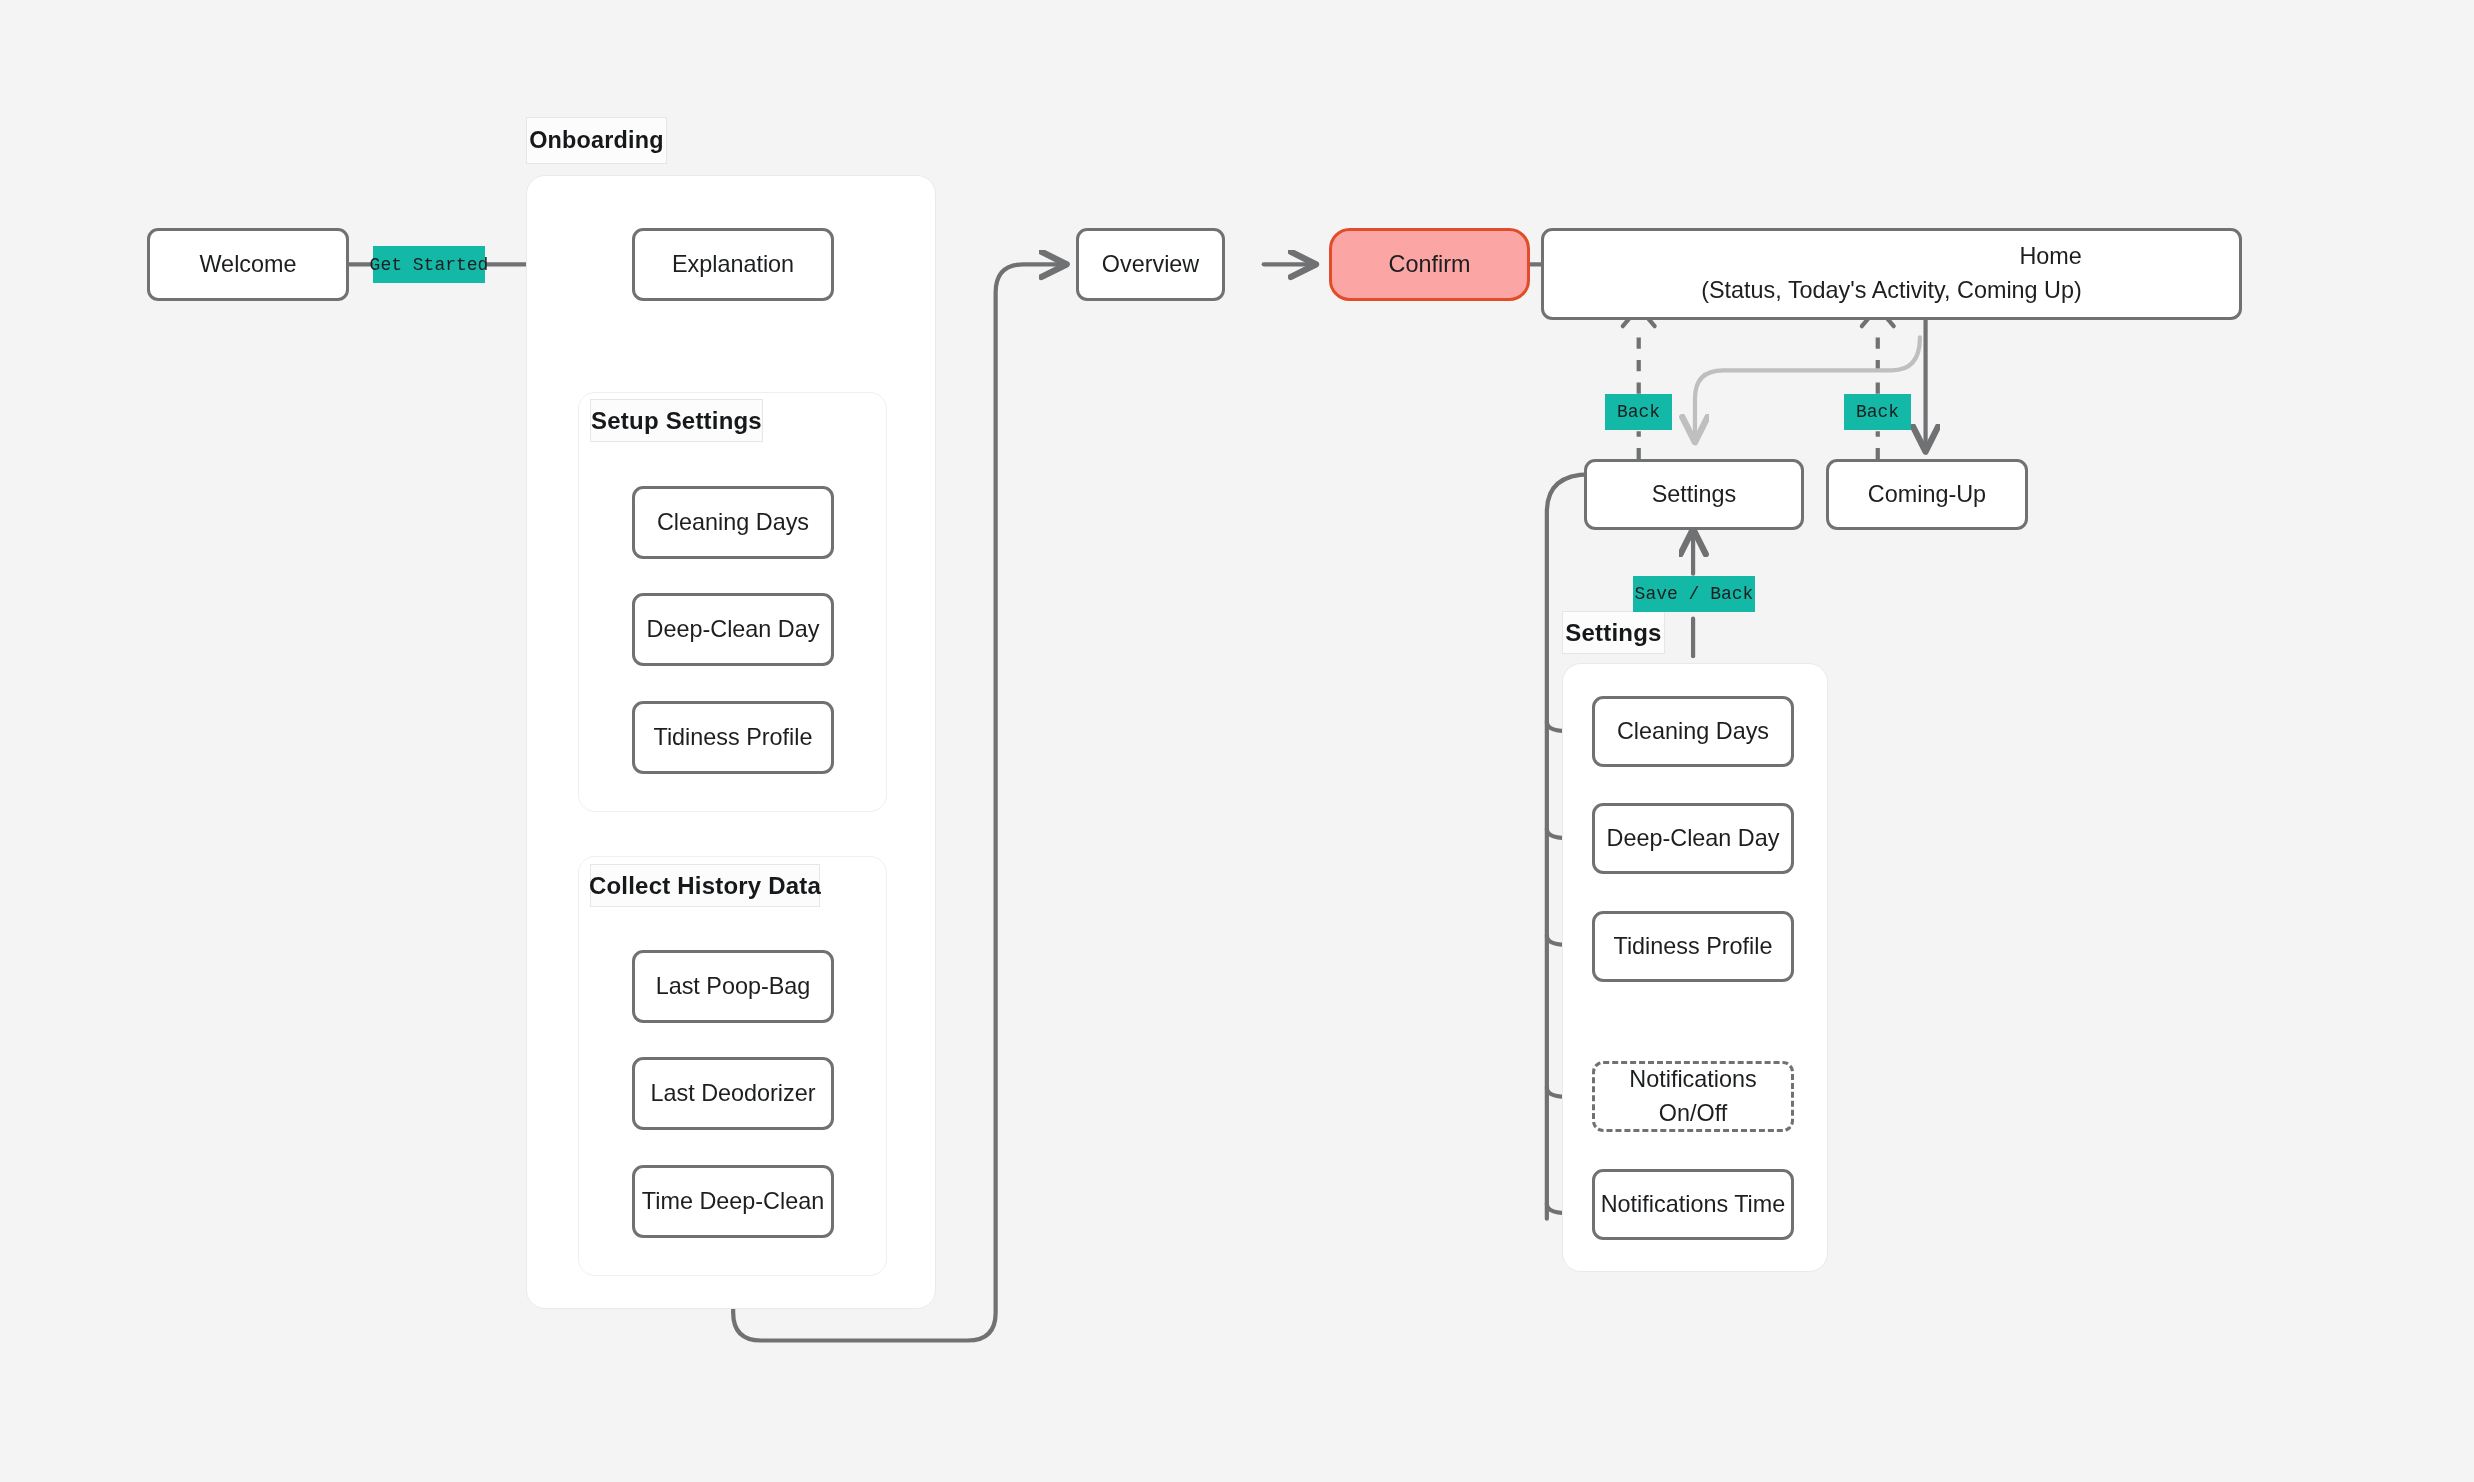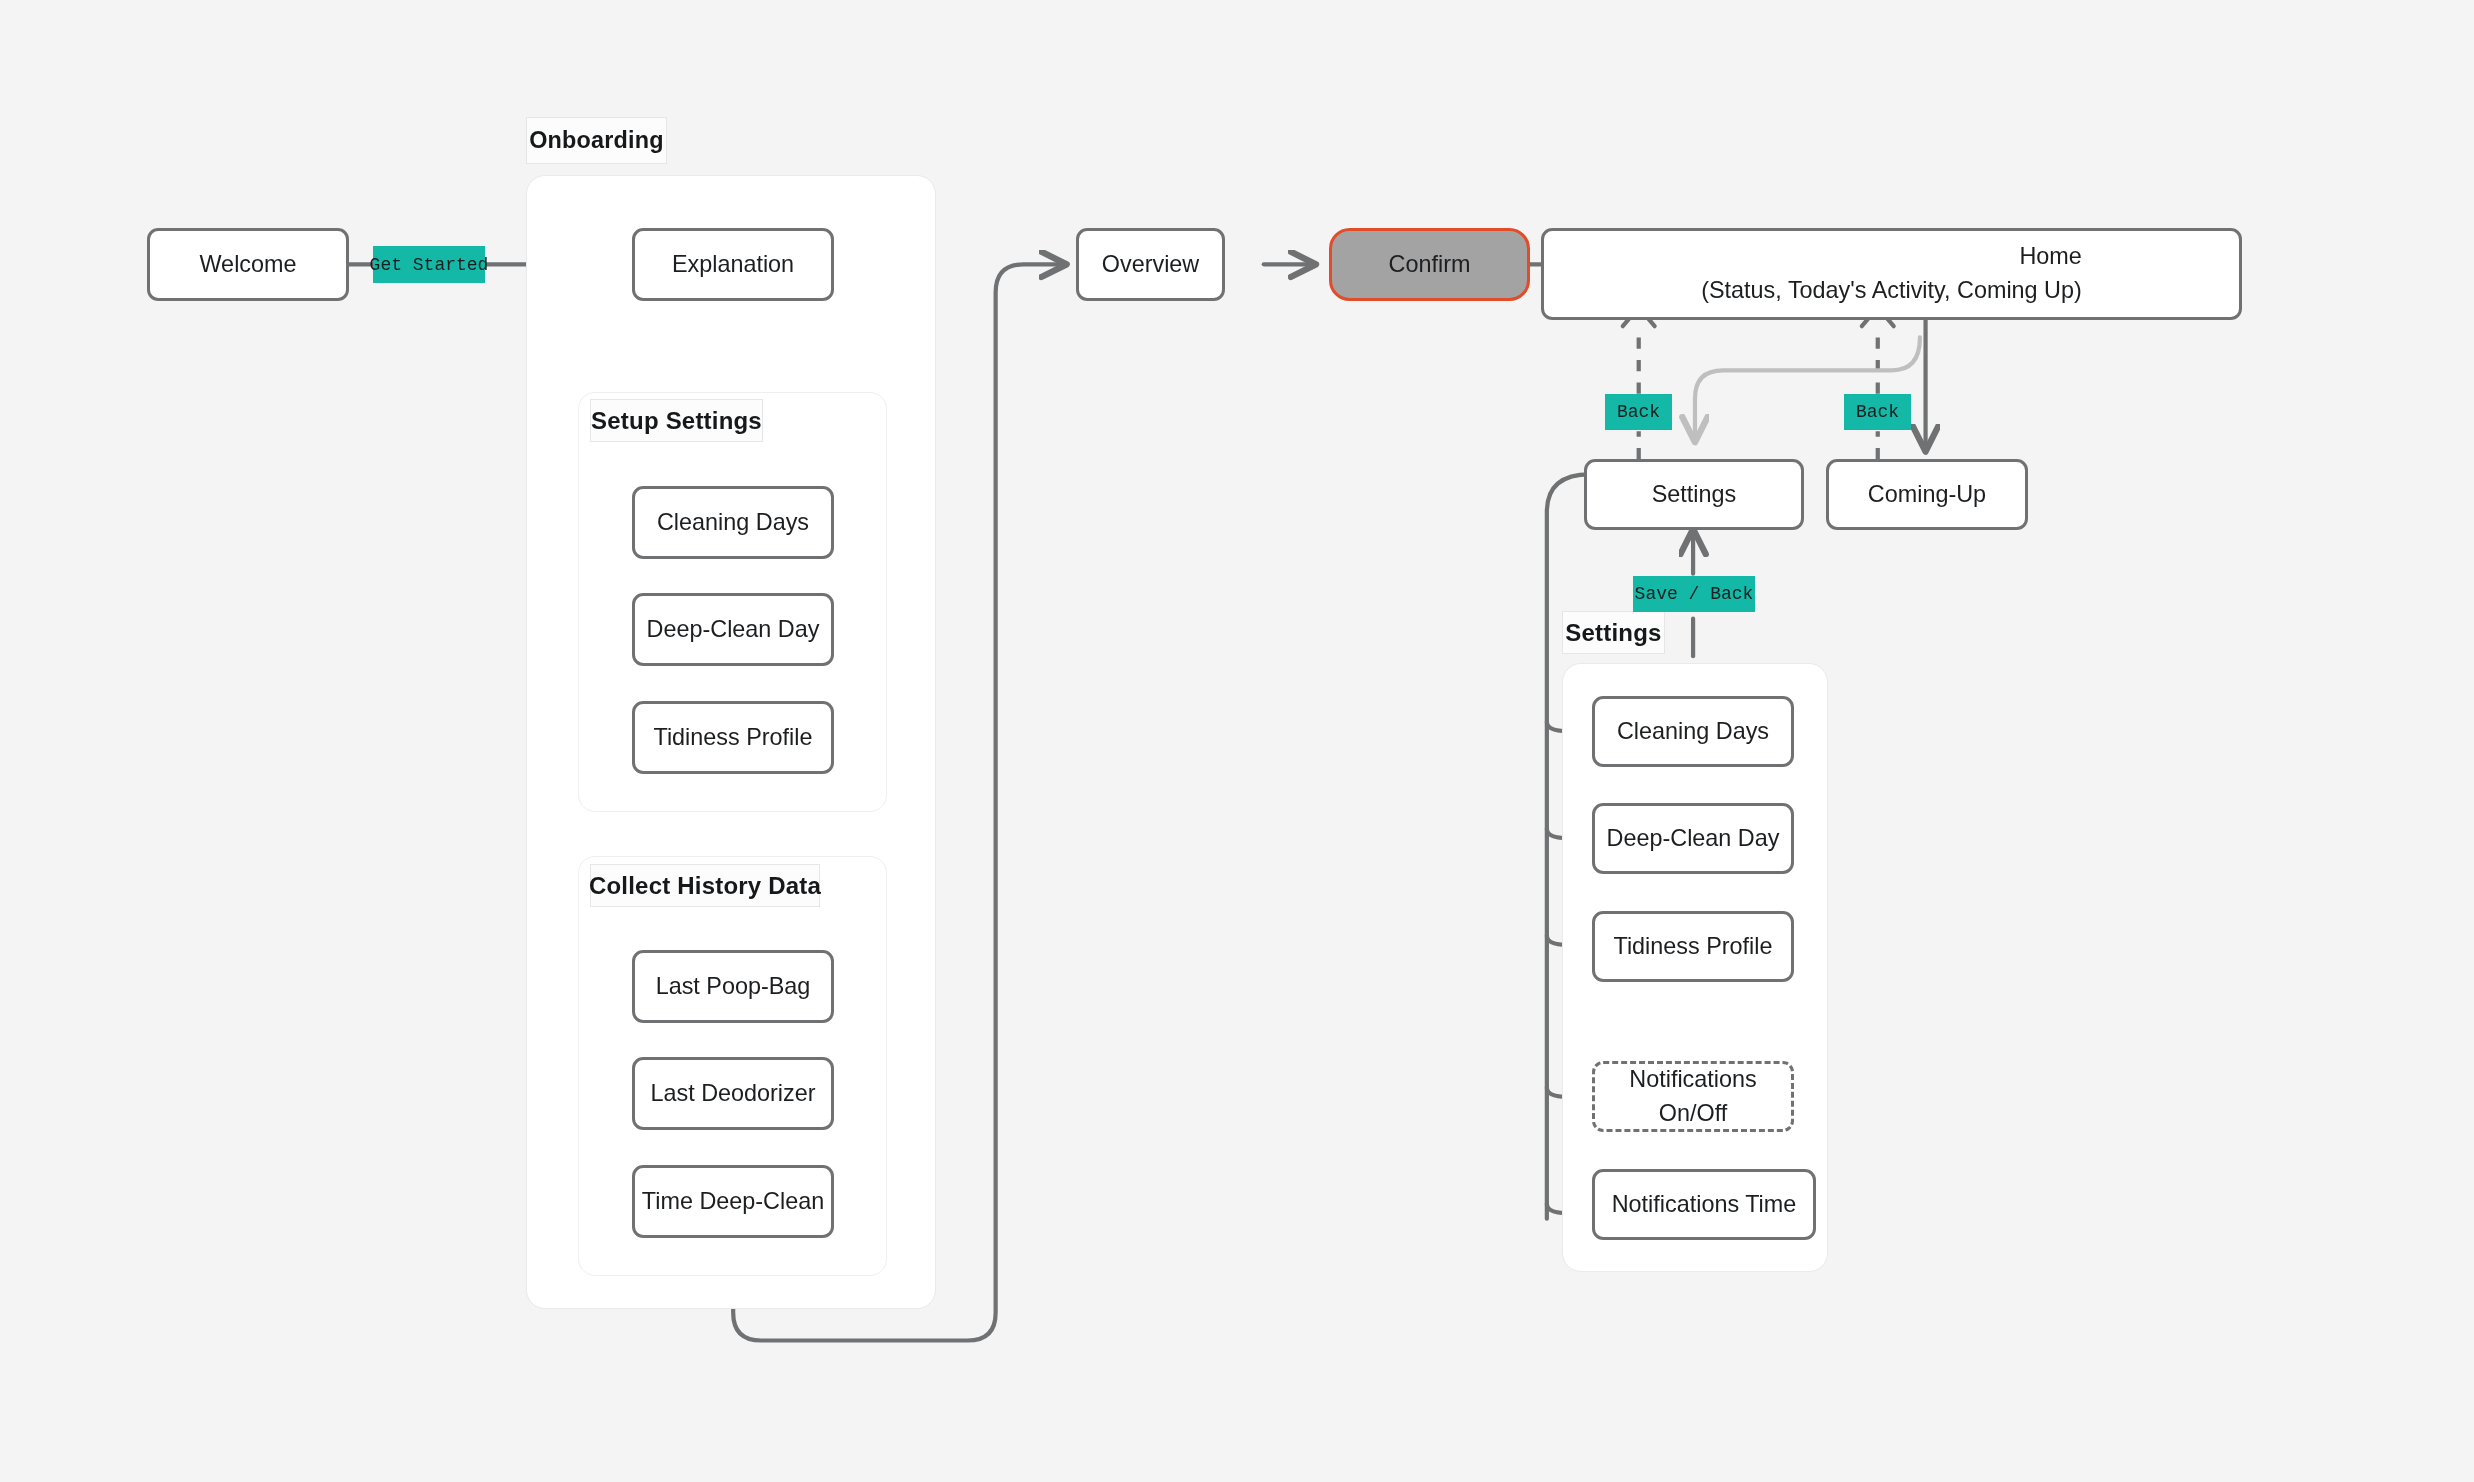--- a/index.html
+++ b/index.html
@@ -54,21 +54,21 @@
     box-sizing:border-box;
     display:flex;align-items:center;justify-content:center;
     text-align:center;
     color:#1C1E20;
     font-size:23.4px;
     line-height:1.45;
     white-space:pre-line;
   }
   .node.dashed{border-style:dashed;background:transparent;}
   .node.confirm{
-    background:#a3a3a3;
+    background:#fca5a5;
     border-color:#E14D2A;
     border-radius:20.6px;
   }
   .node.home{font-size:23.4px;}
 
   
   .elabel{
     position:absolute;
     font-size:18px;
     color:#1C1E20;
@@ -193,21 +193,21 @@
   <div class="chip mid" style="left:1562px;top:611px;width:103px;height:43px;">Settings</div>
 
   <div class="node" style="left:1592px;top:696px;width:202px;height:71px;">Cleaning Days</div>
 
   <div class="node" style="left:1592px;top:803px;width:202px;height:71px;">Deep-Clean Day</div>
 
   <div class="node" style="left:1592px;top:911px;width:202px;height:71px;">Tidiness Profile</div>
 
   <div class="node dashed" style="left:1592px;top:1061px;width:202px;height:71px;">Notifications On/Off</div>
 
-  <div class="node" style="left:1592px;top:1169px;width:224px;height:71px;">Notifications Time</div>
+  <div class="node" style="left:1592px;top:1169px;width:202px;height:71px;">Notifications Time</div>
 
   <div class="elabel" style="left:373px;top:246px;width:112px;height:37px;">Get Started</div>
 
   <div class="elabel" style="left:1605px;top:394px;width:67px;height:36px;">Back</div>
 
   <div class="elabel" style="left:1844px;top:394px;width:67px;height:36px;">Back</div>
 
   <div class="elabel" style="left:1633px;top:576px;width:122px;height:36px;">Save / Back</div>
 
 </div>

